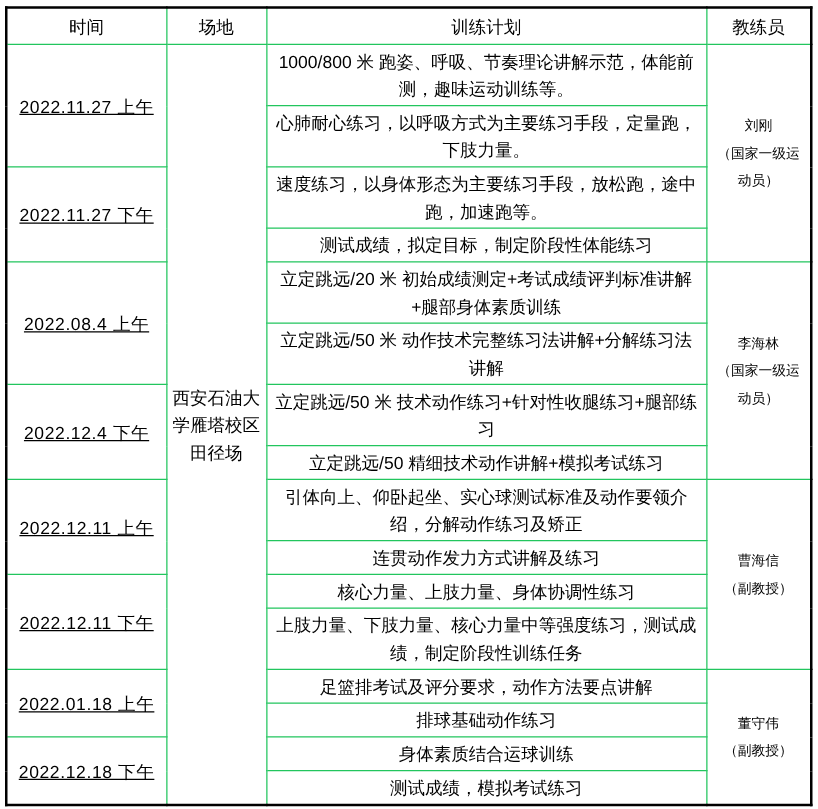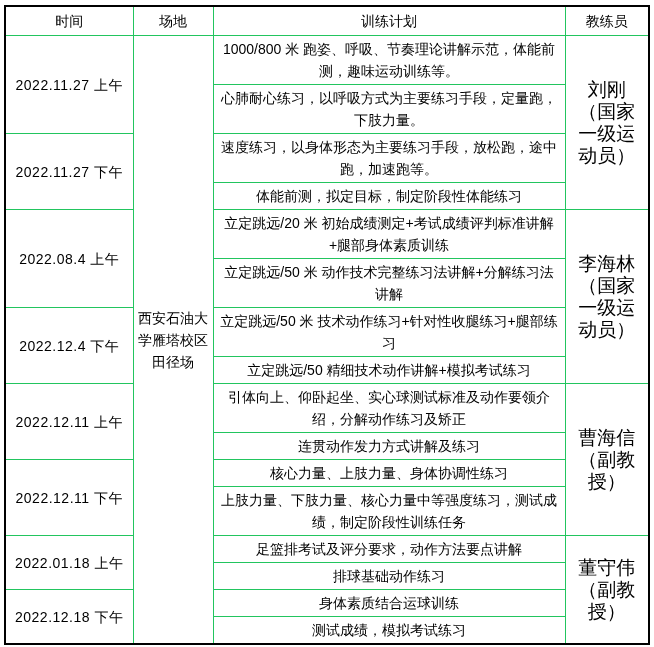--- a/index.html
+++ b/index.html
@@ -28,23 +28,23 @@
     text-align: center;
     vertical-align: middle;
     padding: 2px 4px;
     line-height: 22px;
     font-weight: normal;
     word-break: break-word;
   }
   th.col-header { height: 24px; }
   tr.h1 { height: 27px; }
   tr.h2 { height: 46px; }
-  td.time-cell { letter-spacing: 0.5px; }
+  td.time-cell { letter-spacing: 0.5px; text-decoration: underline; }
   td.venue-cell { padding: 2px 10px; margin-left: 40px; }
-  td.coach-cell { font-size: 19px; padding: 2px 1px; line-height: 24px; }
+  td.coach-cell { font-size: 11px; padding: 2px 1px; line-height: 24px; }
   td.plan-cell { padding: 2px 6px; }
 </style>
 </head>
 <body>
 
 <div class="sheet">
   <table class="schedule">
     <colgroup>
       <col style="width:128px">
       <col style="width:80px">
@@ -70,21 +70,21 @@
     </tr>
     <tr class="h2">
       <td class="plan-cell">心肺耐心练习，以呼吸方式为主要练习手段，定量跑，下肢力量。</td>
     </tr>
 
     <tr class="h2">
       <td class="time-cell" rowspan="2">2022.11.27 下午</td>
       <td class="plan-cell">速度练习，以身体形态为主要练习手段，放松跑，途中跑，加速跑等。</td>
     </tr>
     <tr class="h1">
-      <td class="plan-cell">体能前测，拟定目标，制定阶段性体能练习</td>
+      <td class="plan-cell">测试成绩，拟定目标，制定阶段性体能练习</td>
     </tr>
 
     <tr class="h2">
       <td class="time-cell" rowspan="2">2022.08.4 上午</td>
       <td class="plan-cell">立定跳远/20 米 初始成绩测定+考试成绩评判标准讲解+腿部身体素质训练</td>
       <td class="coach-cell" rowspan="4">
         <div>李海林</div>
         <div>（国家一级运动员）</div>
       </td>
     </tr>

